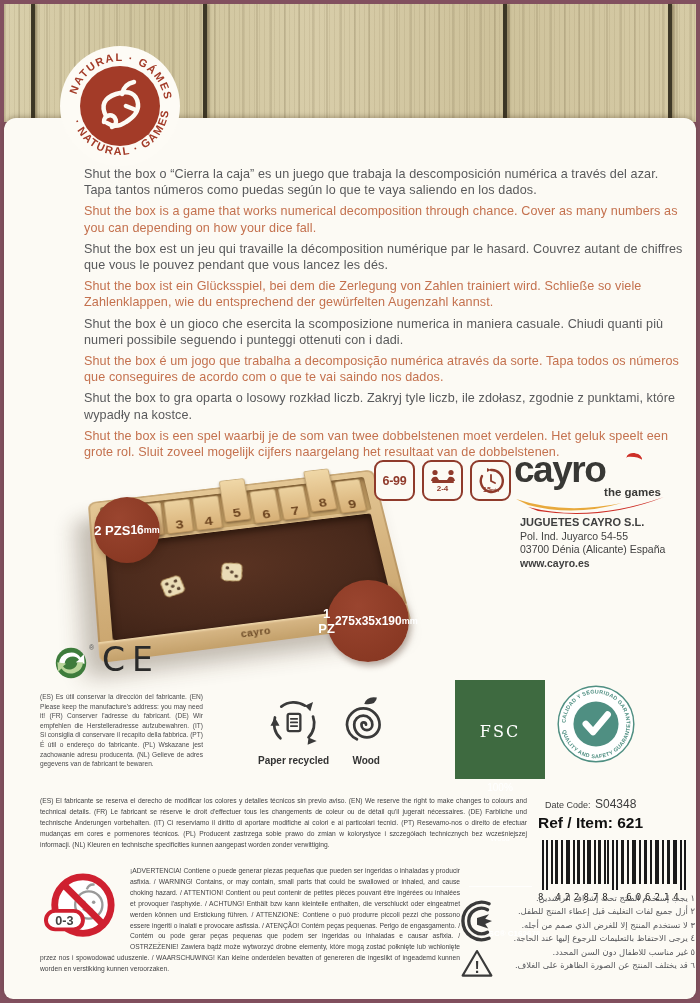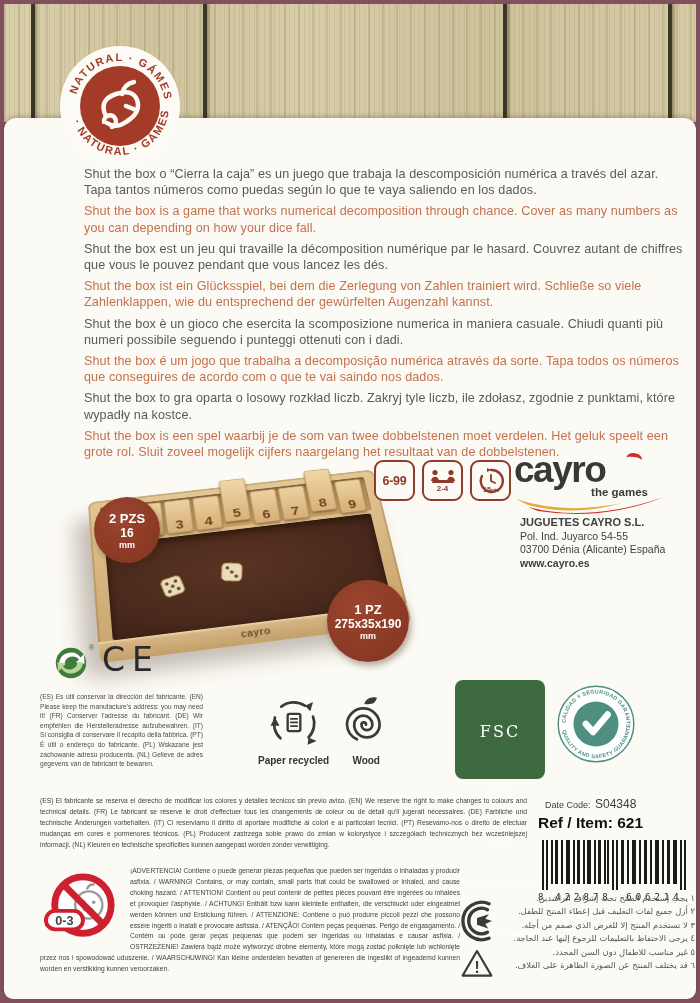--- a/index.html
+++ b/index.html
@@ -43,56 +43,56 @@
   .tile.up{top:-16px;height:52px;background:linear-gradient(180deg,#f0d8a8,#d9b177);}
   .felt{position:relative;height:108px;margin:4px 2px 0 2px;border-radius:3px;
         background:radial-gradient(ellipse at 45% 40%, #5a3322 0%, #4a2a1c 60%, #3c2115 100%);
         box-shadow:inset 0 4px 8px rgba(20,8,2,.6);}
   .die{position:absolute;width:22px;height:22px;}
   .front{height:22px;margin:0 -12px;background:linear-gradient(180deg,#d8b887,#c3a06a);
          border-radius:0 0 8px 8px;text-align:center;box-shadow:inset 0 2px 2px rgba(255,240,200,.5);}
   .front b{font-size:10px;color:#6d4c28;letter-spacing:.5px;}
 
   .circle-badge{position:absolute;border-radius:50%;background:radial-gradient(circle at 38% 32%, #9a452f, #83341f);
-        color:#fff;display:flex;flex-direction:column;align-items:center;justify-content:center;
+        color:#fff;display:flex;align-items:center;justify-content:center;
         text-align:center;box-shadow:2px 4px 6px rgba(60,30,15,.35);}
   .cb-l1{font-weight:bold;font-size:13px;}
   .cb-l2{font-weight:bold;font-size:12px;}
   .cb-l3{font-weight:bold;font-size:9px;}
 
   
   .specs{position:absolute;left:374px;top:460px;display:flex;gap:7px;}
   .spec{width:37px;height:37px;border:2.6px solid #8f3a2b;border-radius:9px;background:#fcfaf4;
         display:flex;flex-direction:column;align-items:center;justify-content:center;color:#8f3a2b;}
   .spec .big{font-weight:bold;font-size:12.5px;letter-spacing:-.3px;}
   .spec .small{font-weight:bold;font-size:8px;margin-top:-1px;}
 
   
   .cayro{position:absolute;left:514px;top:453px;width:152px;}
   .cayro .word{font-size:37px;font-weight:bold;color:#383835;letter-spacing:-1.5px;line-height:34px;}
   .cayro .oacc{position:absolute;left:112px;top:0px;width:16px;height:8px;border-top:4px solid #cd2f27;border-radius:50%;transform:rotate(8deg);}
-  .cayro .tag{position:absolute;right:18px;top:33px;font-size:11.5px;font-weight:bold;color:#3a3a38;}
+  .cayro .tag{position:absolute;right:5px;top:33px;font-size:11.5px;font-weight:bold;color:#3a3a38;}
   .cayro svg.swoosh{position:absolute;left:0;top:40px;}
 
   .address{position:absolute;left:520px;top:516px;color:#3f3f3f;line-height:13.5px;}
   .address .co{font-weight:bold;font-size:11px;}
   .address .ln{font-size:10.5px;}
   .address .web{font-weight:bold;font-size:10.5px;}
 
   
   .greendot{position:absolute;left:55px;top:647px;}
   .gd-r{position:absolute;left:89px;top:644px;font-size:7px;color:#555;}
   .ce{position:absolute;left:102px;top:640px;font-size:33px;color:#2a2a2a;letter-spacing:7px;font-family:"DejaVu Sans",sans-serif;}
   .keepnote{position:absolute;left:40px;top:692px;width:163px;font-size:6.6px;line-height:9.6px;
             color:#4a4a4c;text-align:justify;}
   .materials{position:absolute;left:219px;top:693px;display:flex;gap:8px;align-items:flex-end;margin-left:39px;}
   .mat{display:flex;flex-direction:column;align-items:center;}
   .mat .lbl{font-size:10px;font-weight:bold;color:#333;margin-top:4px;white-space:nowrap;}
 
-  .fsc{position:absolute;left:455px;top:680px;width:90px;height:99px;background:#3e6a40;border-radius:8px;
+  .fsc{position:absolute;left:455px;top:680px;width:90px;height:99px;background:#3e6a40;border-radius:0;
        display:flex;flex-direction:column;align-items:center;color:#fff;box-sizing:border-box;padding-top:4px;gap:40px;}
   .fsc .name{font-family:"DejaVu Serif",serif;font-size:16px;letter-spacing:2px;line-height:15px;}
   .fsc .pct{font-size:10px;margin-top:3px;}
   .fsc .mat2{font-size:7.5px;margin-top:1px;}
   .fsc .div{width:70%;border-top:1px solid rgba(255,255,255,.8);margin:3px 0 2px 0;}
   .fsc .lic{font-size:8px;font-weight:bold;margin-left:24px;}
 
   .seal{position:absolute;left:556px;top:684px;}
 
   

